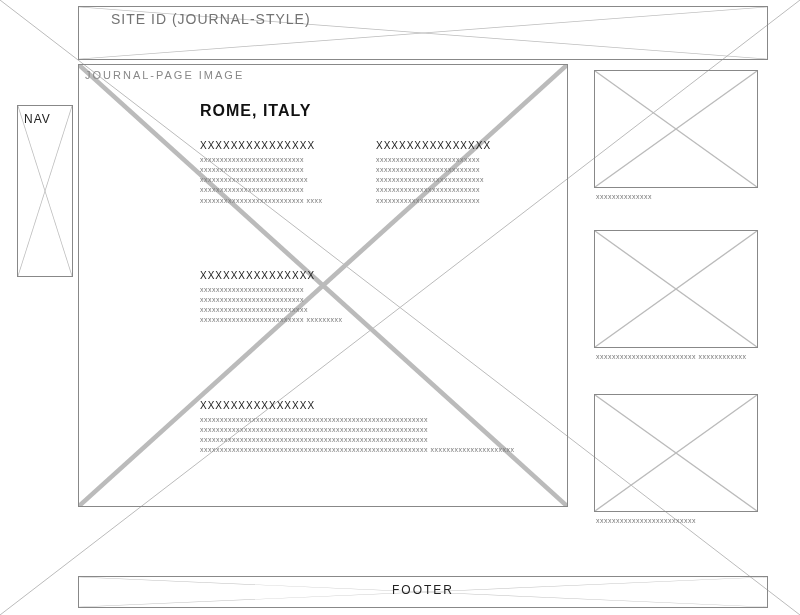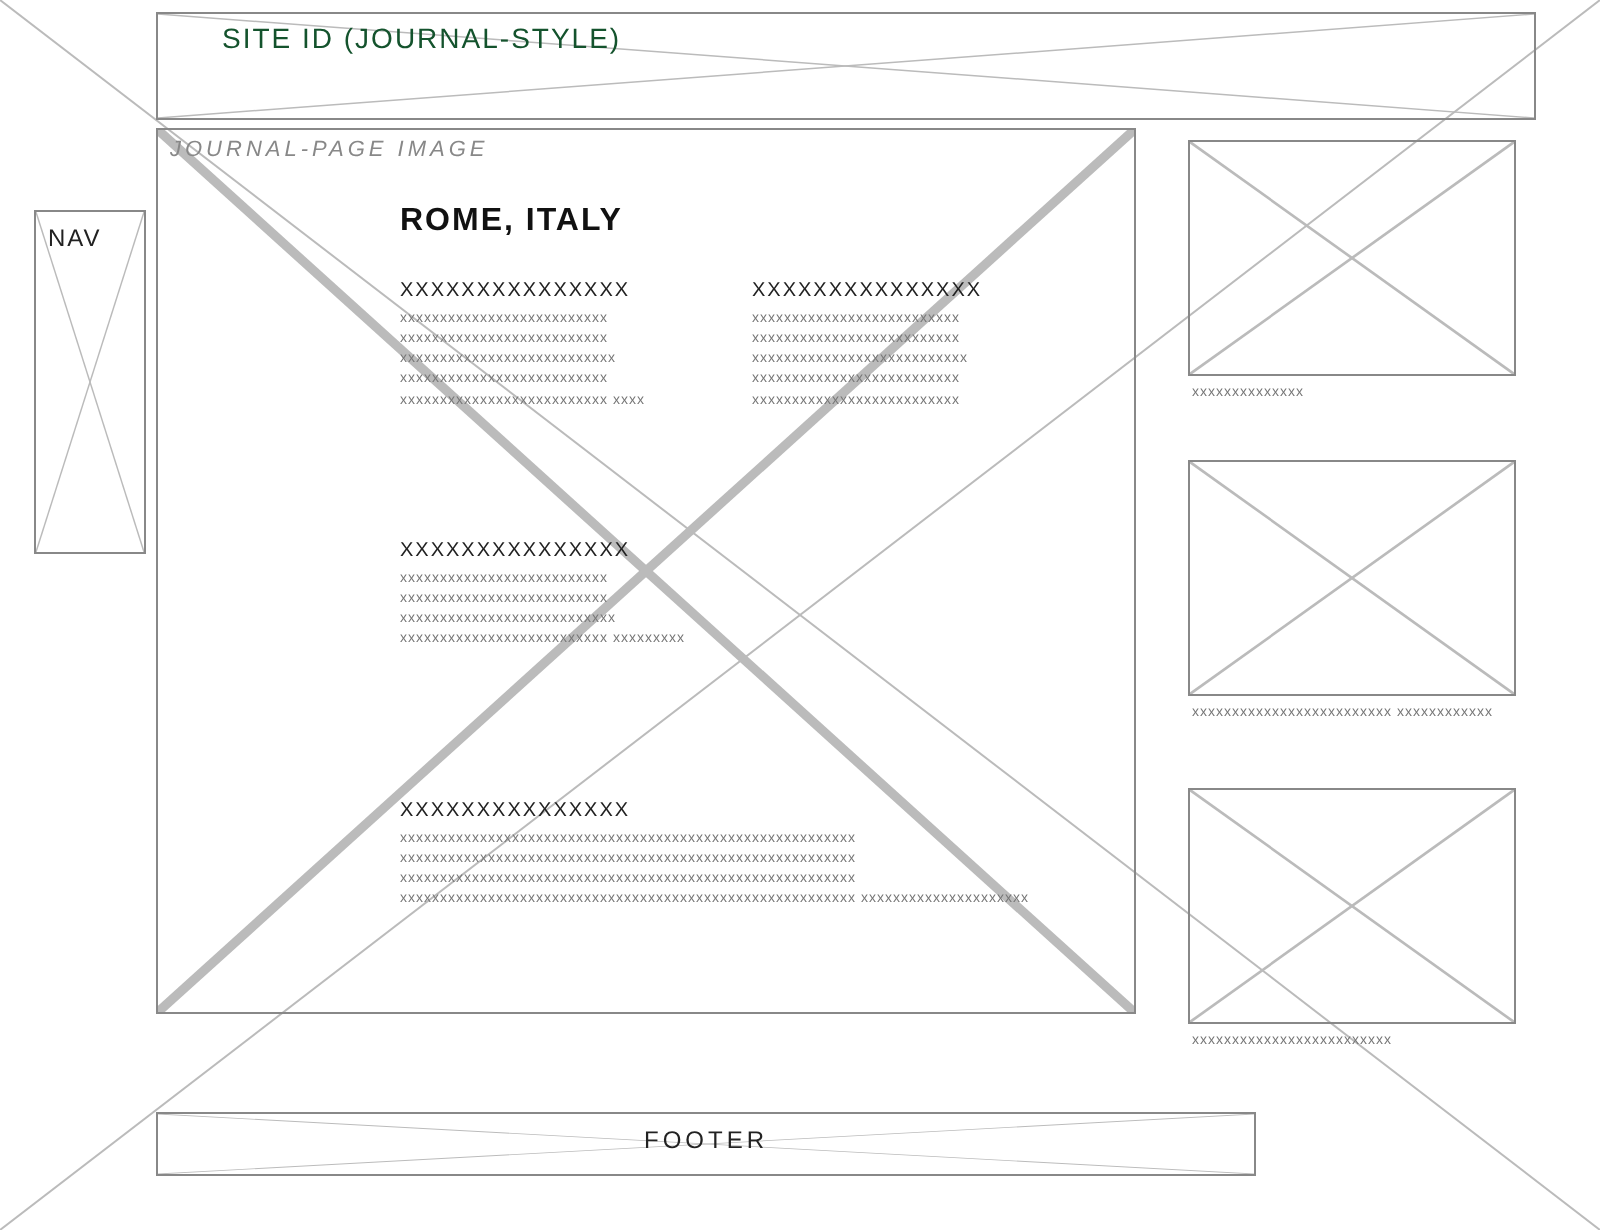--- a/index.html
+++ b/index.html
@@ -23,39 +23,39 @@
     pointer-events: none;
   }
   .xbox svg line { stroke: #bbb; stroke-width: 1; }
   
   #canvas { left:0; top:0; width:800px; height:615px; border:none; }
 
   
   #header { left: 78px; top: 6px; width: 690px; height: 54px; }
   #header .label {
     position: absolute; left: 32px; top: 4px;
-    font-size: 14px; letter-spacing: 1px; color:#14532d;
+    font-size: 14px; letter-spacing: 1px; color:#737373;
   }
 
   
   #nav { left:17px; top:105px; width:56px; height:172px; }
   #nav .label {
     position:absolute; left:6px; top:6px;
     font-size:12px; letter-spacing:1px; color:#222;
   }
 
   
-  #journal { left:78px; top:64px; width:490px; height:443px;font-style:italic; }
+  #journal { left:78px; top:64px; width:490px; height:443px; }
   #journal .label {
     position:absolute; left:6px; top:4px;
     font-size:11px; letter-spacing:2px; color:#888;
   }
 
   
-  #footer { left:78px; top:556px; width:550px; height:32px;padding-left:22px; }
+  #footer { left:78px; top:576px; width:690px; height:32px;padding-left:22px; }
   #footer .label {
     position:absolute; left:0; right:0; top:6px; text-align:center;
     font-size:12px; letter-spacing:2px; color:#222;
   }
 
   
   .thumb { width:164px; height:118px; }
   #thumb1 { left:594px; top:70px; }
   #thumb2 { left:594px; top:230px; }
   #thumb3 { left:594px; top:394px; }

